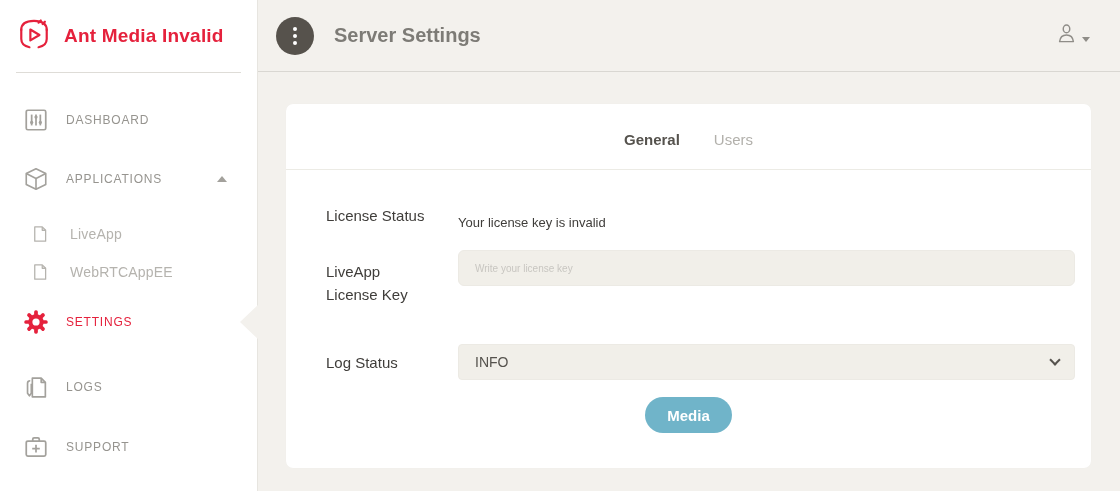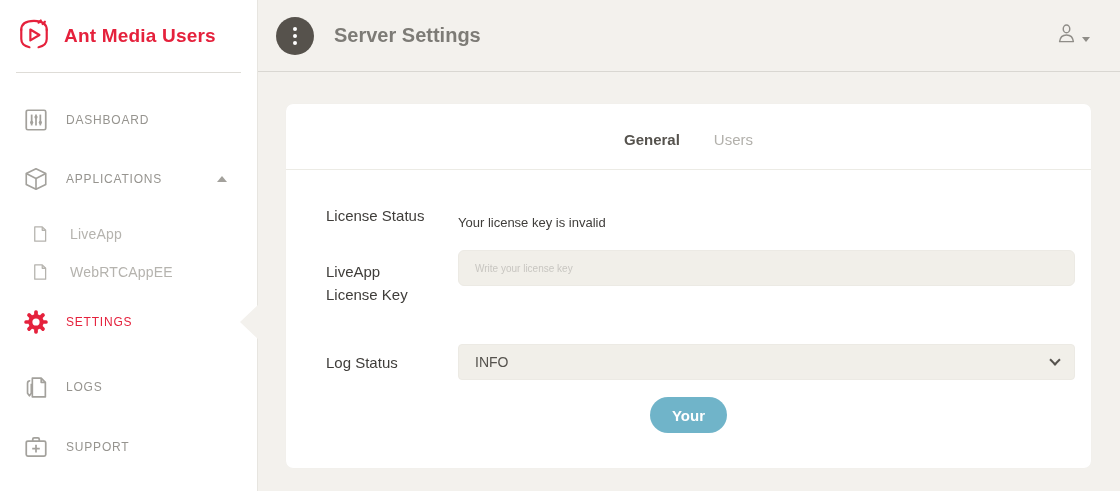--- a/index.html
+++ b/index.html
@@ -83,21 +83,21 @@
     <div class="logo-row">
       <span>
         <svg width="40" height="37" viewBox="0 0 44 40" fill="none" stroke="#e5213c" stroke-width="2.4" stroke-linecap="round" stroke-linejoin="round">
           <path d="M8 15 C8 8 14 5 22 5 C30 5 36 8 36 15"></path>
           <path d="M8 15 V25 C8 30 12 33 17 34"></path>
           <path d="M36 15 V25 C36 30 32 33 27 34"></path>
           <path d="M27 7 l2.5-2.5 M31.5 8.5 l2.5-2.5"></path>
           <path d="M18 14.5 L28 20.5 L18 26.5 Z"></path>
         </svg>
       </span>
-      <span class="logo-text">Ant Media Users</span>
+      <span class="logo-text">Ant Media Invalid</span>
     </div>
     <div class="logo-divider"></div>
 
     <nav class="nav">
 
       <div class="nav-item">
         <span class="icon">
           <svg width="26" height="26" viewBox="0 0 24 24" fill="none" stroke="#a3a19c" stroke-width="1.6">
             <rect x="3" y="3" width="18" height="18" rx="1.5"></rect>
             <line x1="8" y1="7" x2="8" y2="17"></line>
@@ -235,20 +235,20 @@
             <div class="row-label">Log Status</div>
             <div class="row-field select-wrap">
               <select class="log-select">
                 <option>INFO</option>
               </select>
               <span class="chevron"></span>
             </div>
           </div>
 
           <div class="save-row">
-            <button class="save-btn">Your</button>
+            <button class="save-btn">Media</button>
           </div>
 
         </div>
       </section>
     </div>
   </div>
 </div>
 
 </body></html>

